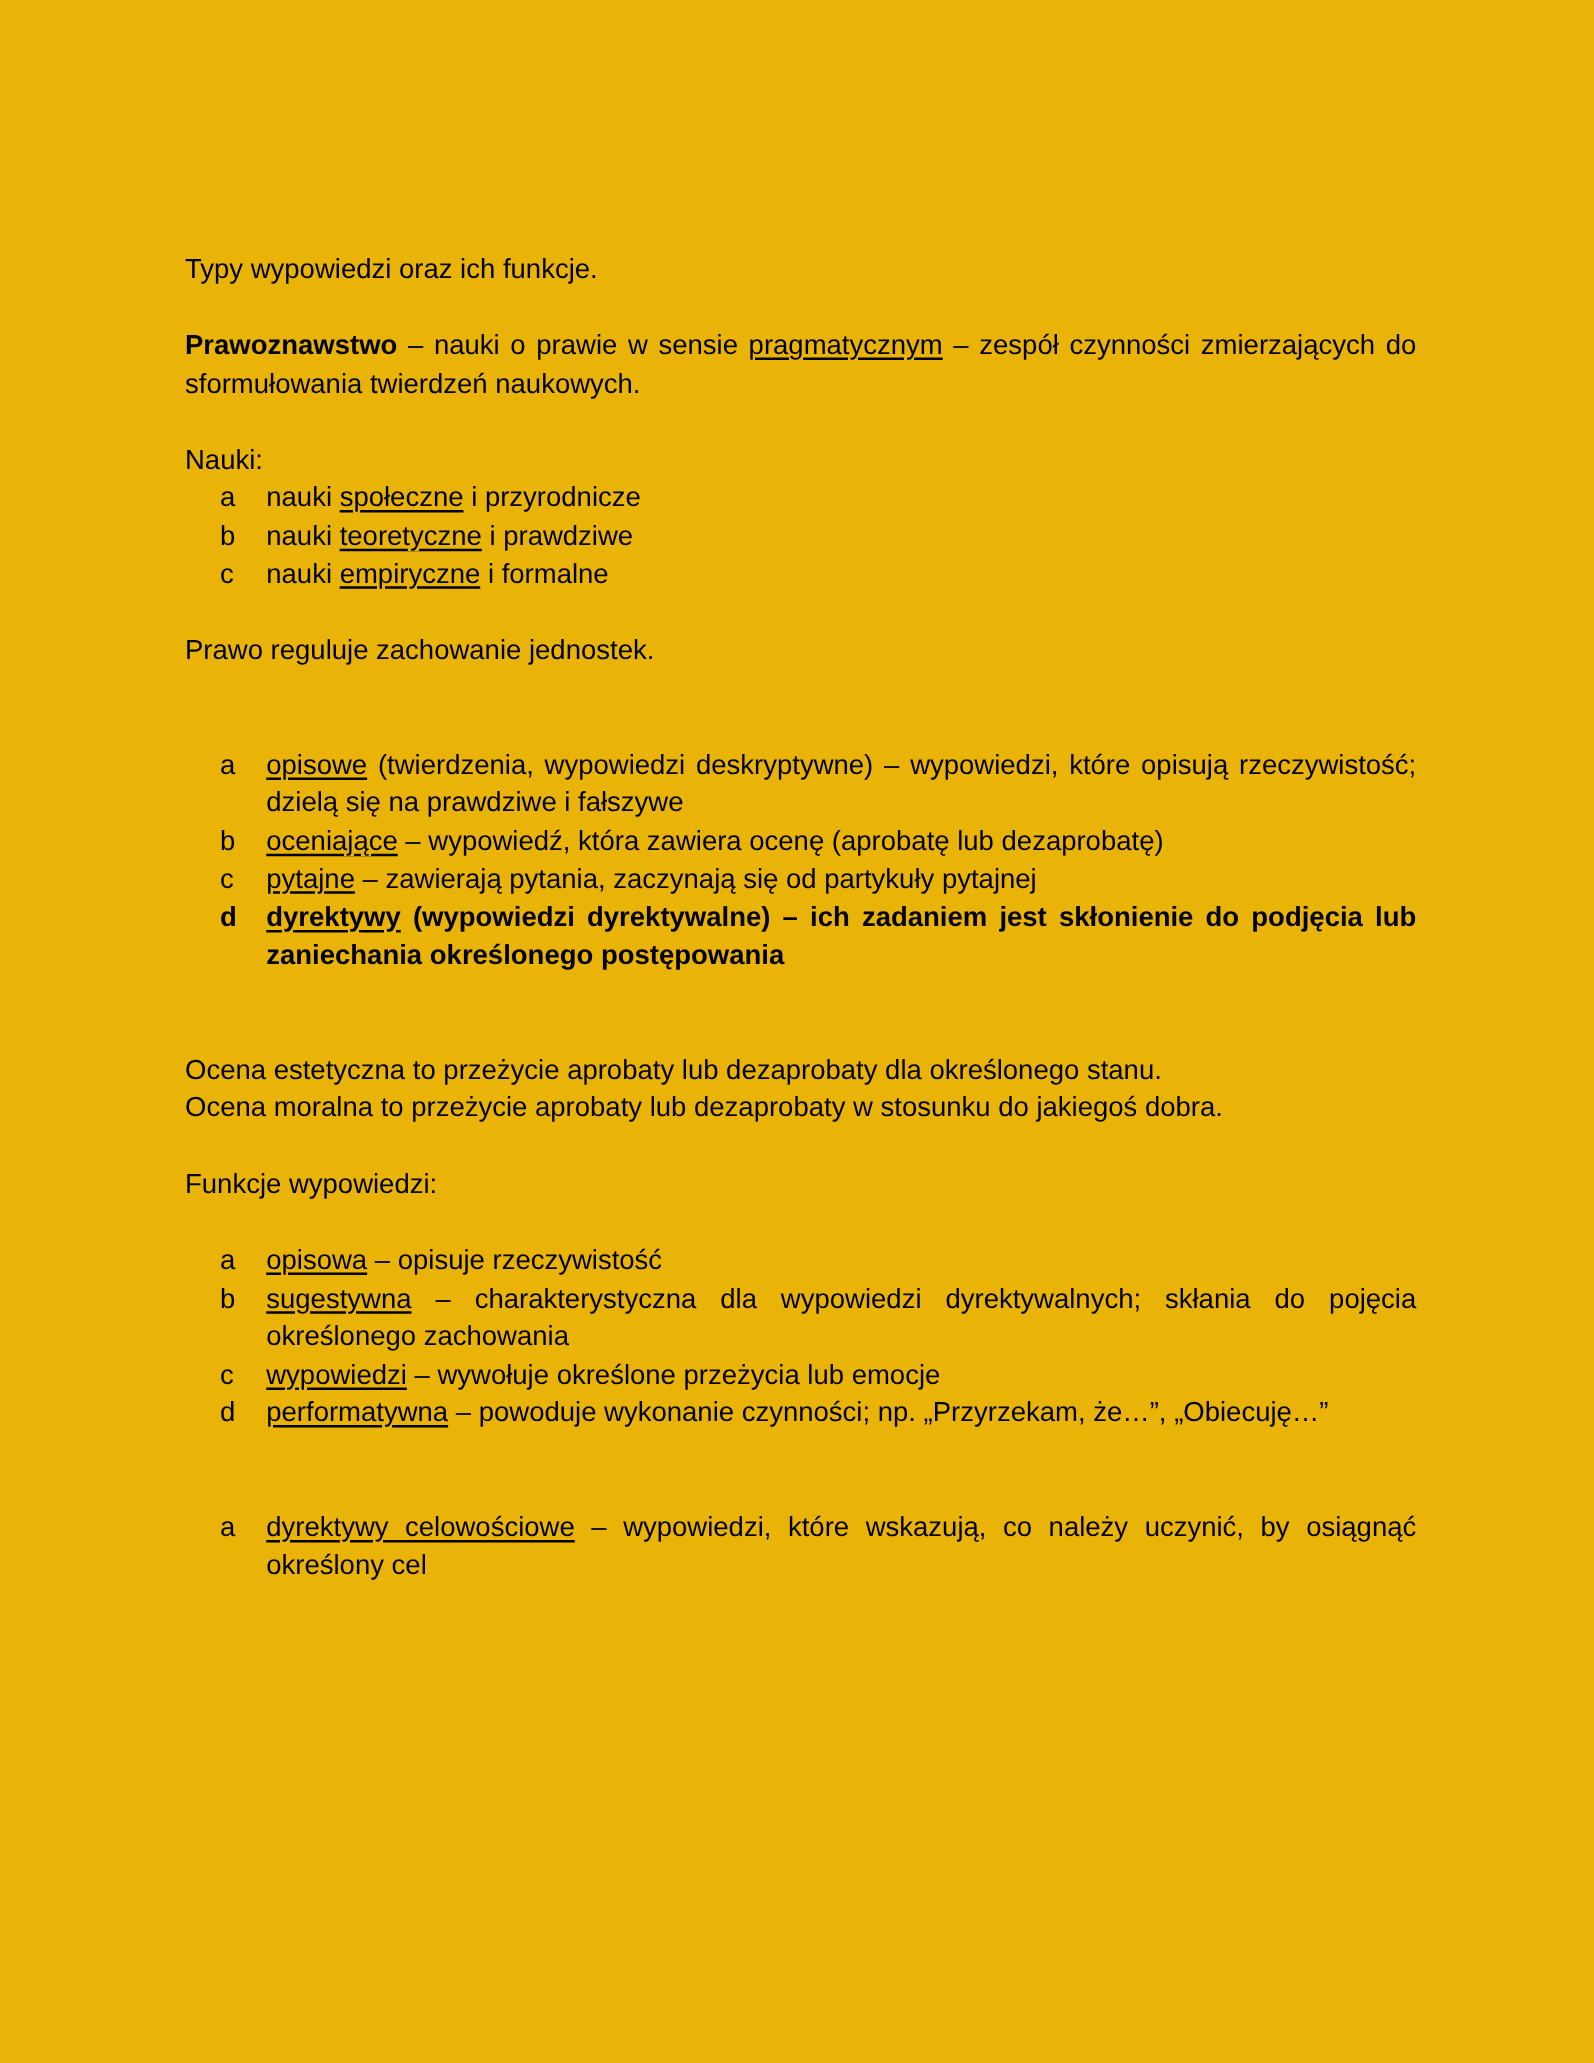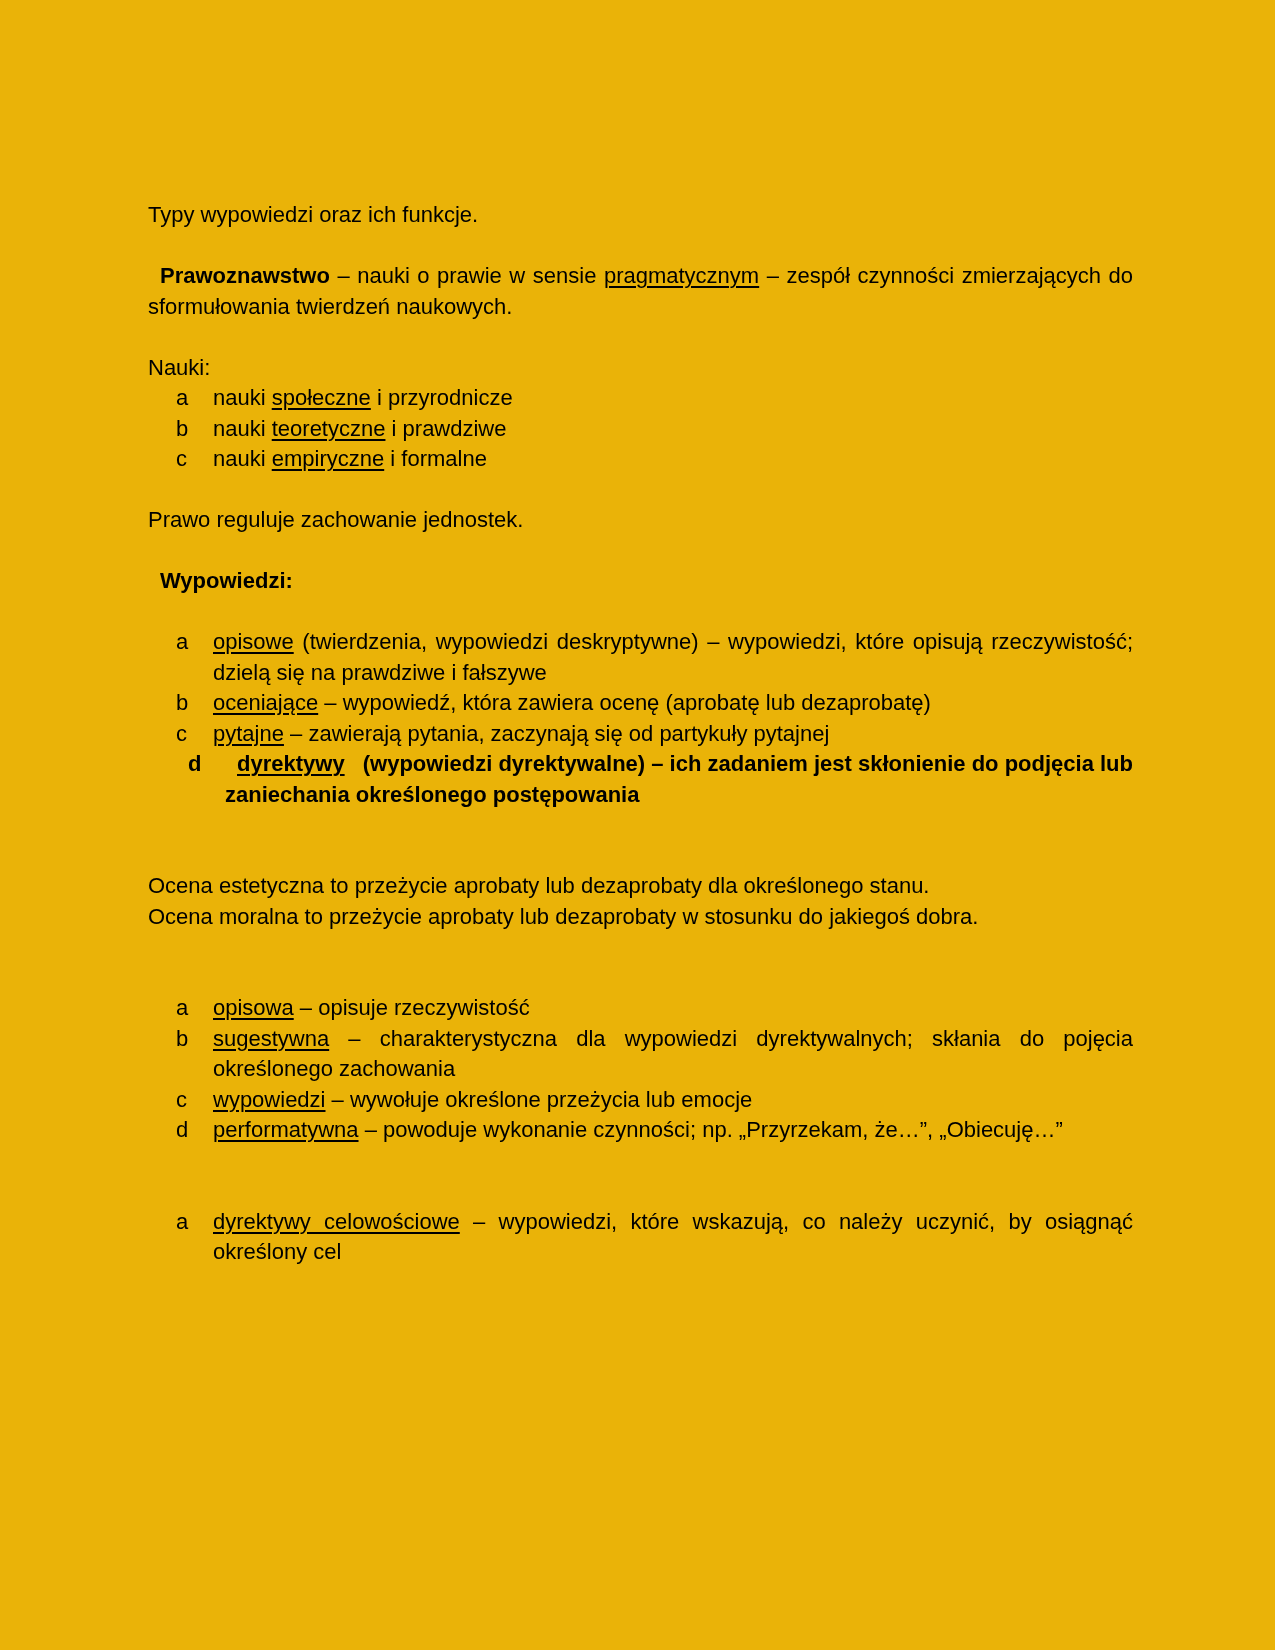--- a/index.html
+++ b/index.html
@@ -19,21 +19,21 @@
     font-family: "Liberation Sans", "DejaVu Sans", sans-serif;
     font-size: 22px;
     line-height: 30.5px;
     overflow: hidden;
   }
   .line {
     margin: 0;
     white-space: pre-wrap;
   }
   .justify { text-align: justify; }
-  .b { font-weight: bold; margin-left: 12px; }
+  .b { font-weight: bold; }
   .u {
     text-decoration: underline;
     text-decoration-thickness: 2px;
     text-underline-offset: 3px;
   }
   .li {
     display: flex;
     padding-left: 28px;
     box-sizing: border-box;
   }
@@ -50,31 +50,31 @@
       <p class="line">&nbsp;</p>
       <p class="line justify"><span class="b">Prawoznawstwo</span><span> – nauki o prawie w sensie </span><span class="u">pragmatycznym</span><span> – zespół czynności zmierzających do sformułowania twierdzeń naukowych.</span></p>
       <p class="line">&nbsp;</p>
       <p class="line"><span>Nauki:</span></p>
       <div class="li line"><span class="marker">a</span><span class="li-text"><span>nauki </span><span class="u">społeczne</span><span> i przyrodnicze</span></span></div>
       <div class="li line"><span class="marker">b</span><span class="li-text"><span>nauki </span><span class="u">teoretyczne</span><span> i prawdziwe</span></span></div>
       <div class="li line"><span class="marker">c</span><span class="li-text"><span>nauki </span><span class="u">empiryczne</span><span> i formalne</span></span></div>
       <p class="line">&nbsp;</p>
       <p class="line"><span>Prawo reguluje zachowanie jednostek.</span></p>
       <p class="line">&nbsp;</p>
-      <p class="line"><span class="b">Wypowiedzi:</span></p>
       <p class="line">&nbsp;</p>
       <div class="li line justify"><span class="marker">a</span><span class="li-text"><span class="u">opisowe</span><span> (twierdzenia, wypowiedzi deskryptywne) – wypowiedzi, które opisują rzeczywistość; dzielą się na prawdziwe i fałszywe</span></span></div>
       <div class="li line justify"><span class="marker">b</span><span class="li-text"><span class="u">oceniające</span><span> – wypowiedź, która zawiera ocenę (aprobatę lub dezaprobatę)</span></span></div>
       <div class="li line justify"><span class="marker">c</span><span class="li-text"><span class="u">pytajne</span><span> – zawierają pytania, zaczynają się od partykuły pytajnej</span></span></div>
       <div class="li line justify"><span class="marker b">d</span><span class="li-text"><span class="b u">dyrektywy</span><span class="b"> (wypowiedzi dyrektywalne) – ich zadaniem jest skłonienie do podjęcia lub zaniechania określonego postępowania</span></span></div>
       <p class="line">&nbsp;</p>
       <p class="line">&nbsp;</p>
       <p class="line"><span>Ocena estetyczna to przeżycie aprobaty lub dezaprobaty dla określonego stanu.</span></p>
       <p class="line"><span>Ocena moralna to przeżycie aprobaty lub dezaprobaty w stosunku do jakiegoś dobra.</span></p>
       <p class="line">&nbsp;</p>
+      <p class="line"><span>Funkcje wypowiedzi:</span></p>
       <p class="line">&nbsp;</p>
       <div class="li line justify"><span class="marker">a</span><span class="li-text"><span class="u">opisowa</span><span> – opisuje rzeczywistość</span></span></div>
       <div class="li line justify"><span class="marker">b</span><span class="li-text"><span class="u">sugestywna</span><span> – charakterystyczna dla wypowiedzi dyrektywalnych; skłania do pojęcia określonego zachowania</span></span></div>
       <div class="li line justify"><span class="marker">c</span><span class="li-text"><span class="u">wypowiedzi</span><span> – wywołuje określone przeżycia lub emocje</span></span></div>
       <div class="li line justify"><span class="marker">d</span><span class="li-text"><span class="u">performatywna</span><span> – powoduje wykonanie czynności; np. „Przyrzekam, że…”, „Obiecuję…”</span></span></div>
       <p class="line">&nbsp;</p>
       <p class="line">&nbsp;</p>
       <div class="li line justify"><span class="marker">a</span><span class="li-text"><span class="u">dyrektywy celowościowe</span><span> – wypowiedzi, które wskazują, co należy uczynić, by osiągnąć określony cel</span></span></div>
     </div>
 </div>

